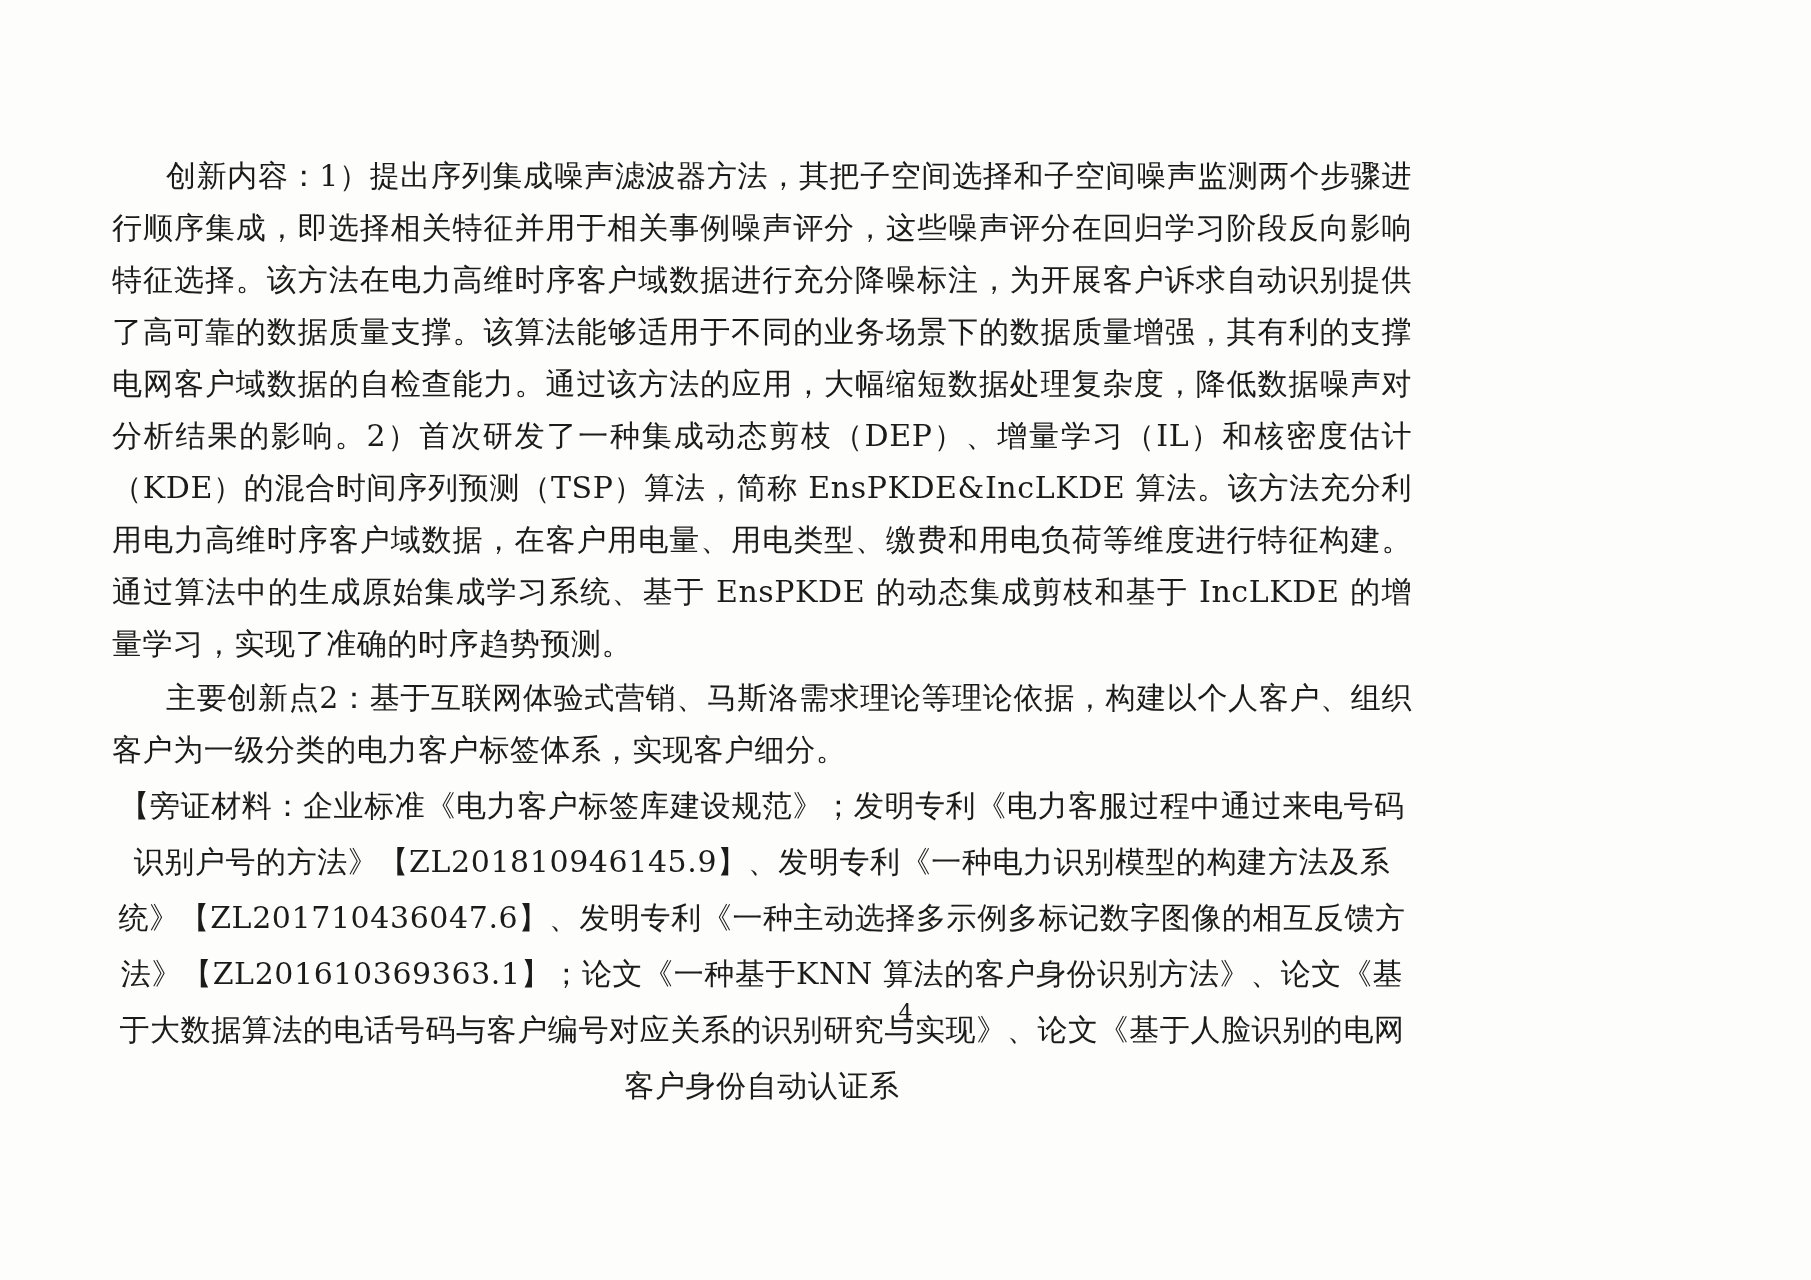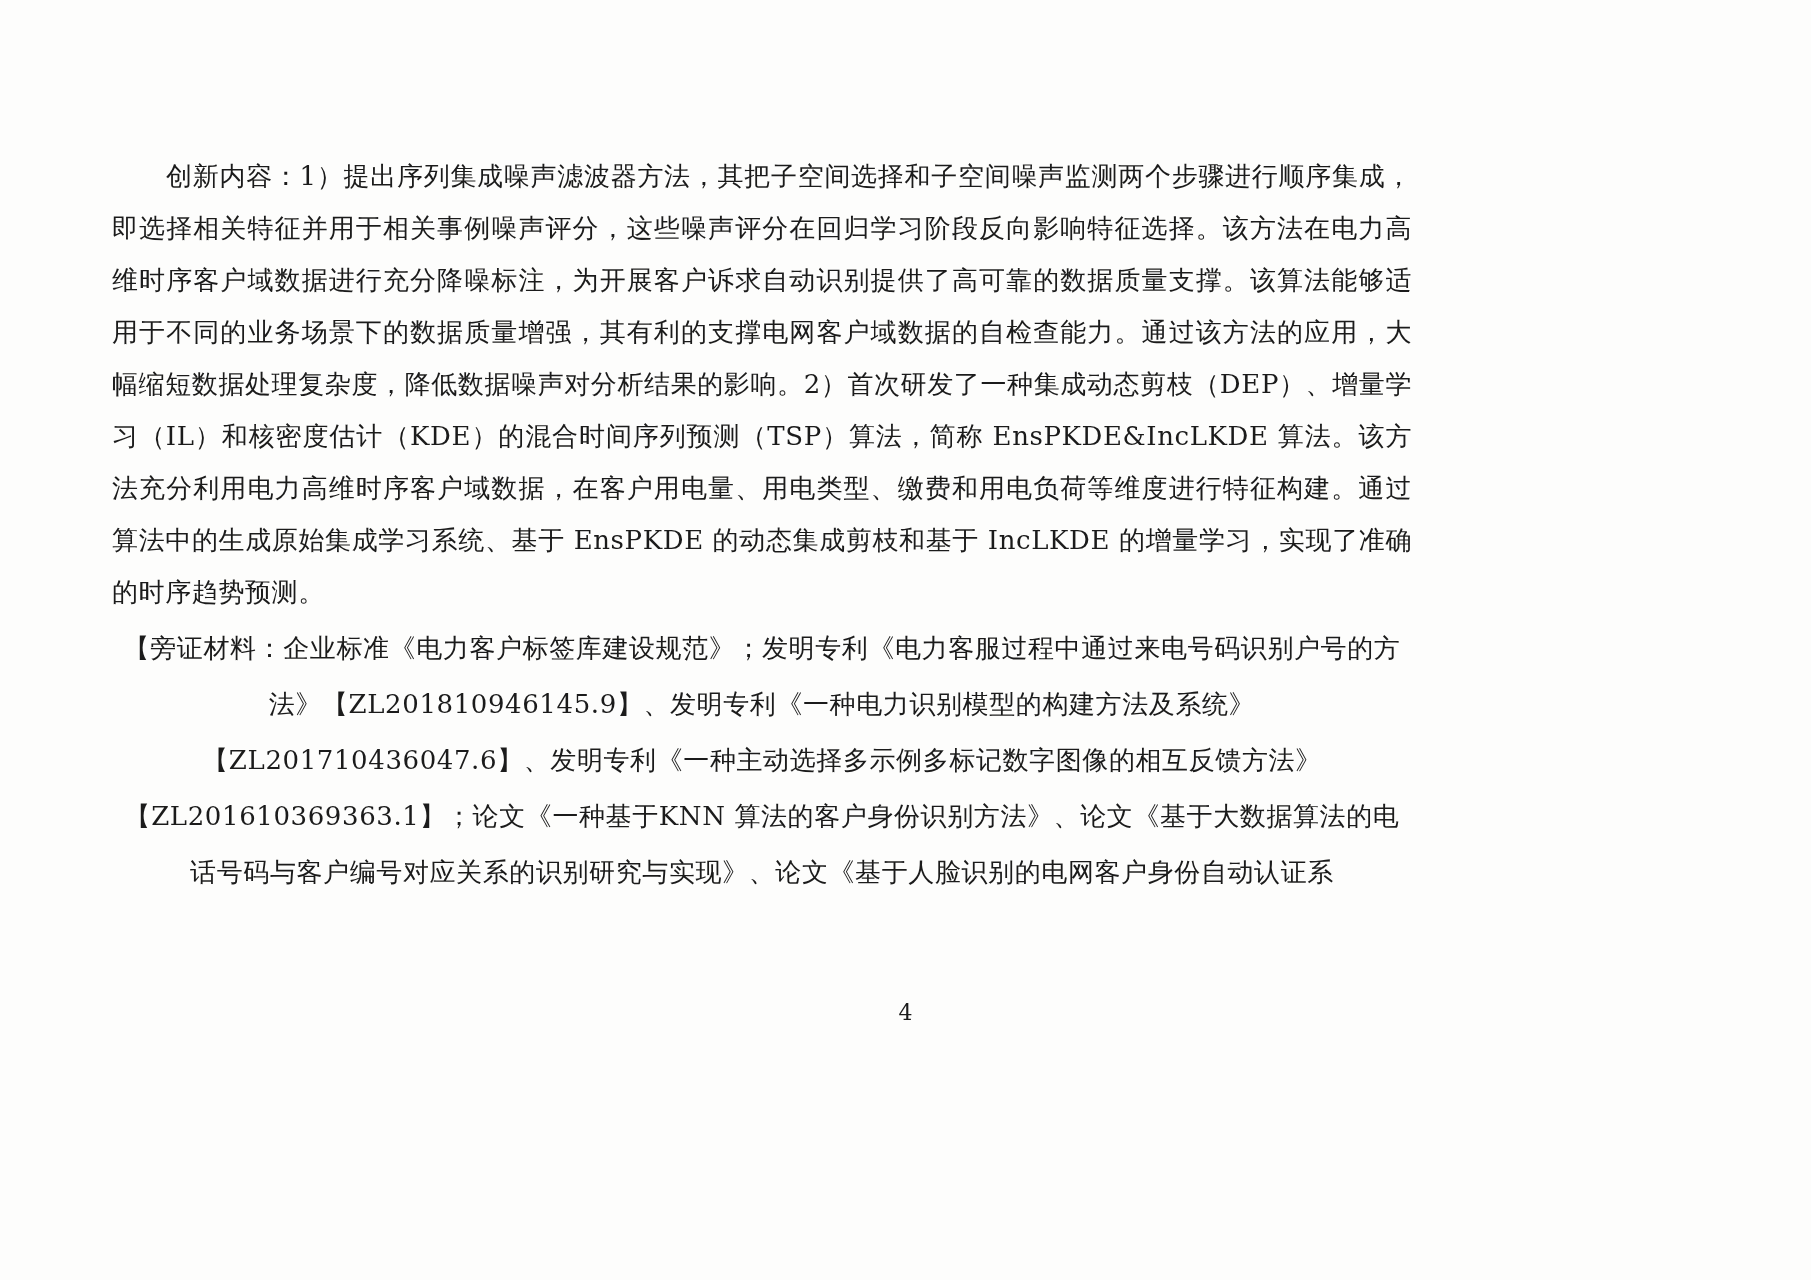--- a/index.html
+++ b/index.html
@@ -17,21 +17,21 @@
     color: #1b1b1b;
   }
   .content {
     position: absolute;
     left: 112px;
     top: 150px;
     width: 1300px;
   }
   p.para {
     margin: 0 0 2px 0;
-    font-size: 26px;
+    font-size: 30px;
     line-height: 52px;
     text-align: justify;
     text-justify: inter-ideograph;
     letter-spacing: 0.6px;
     text-indent: 0;
   }
   p.indent {
     text-indent: 54px;
   }
   p.loose {
@@ -48,16 +48,17 @@
     font-family: "DejaVu Serif", "Liberation Serif", serif;
     color: #1b1b1b;
   }
 </style>
 </head>
 <body>
 
 <div class="page">
   <div class="content">
     <p class="para indent">创新内容：1）提出序列集成噪声滤波器方法，其把子空间选择和子空间噪声监测两个步骤进行顺序集成，即选择相关特征并用于相关事例噪声评分，这些噪声评分在回归学习阶段反向影响特征选择。该方法在电力高维时序客户域数据进行充分降噪标注，为开展客户诉求自动识别提供了高可靠的数据质量支撑。该算法能够适用于不同的业务场景下的数据质量增强，其有利的支撑电网客户域数据的自检查能力。通过该方法的应用，大幅缩短数据处理复杂度，降低数据噪声对分析结果的影响。2）首次研发了一种集成动态剪枝（DEP）、增量学习（IL）和核密度估计（KDE）的混合时间序列预测（TSP）算法，简称 EnsPKDE&amp;IncLKDE 算法。该方法充分利用电力高维时序客户域数据，在客户用电量、用电类型、缴费和用电负荷等维度进行特征构建。通过算法中的生成原始集成学习系统、基于 EnsPKDE 的动态集成剪枝和基于 IncLKDE 的增量学习，实现了准确的时序趋势预测。</p>
+    <p class="para indent">主要创新点2：基于互联网体验式营销、马斯洛需求理论等理论依据，构建以个人客户、组织客户为一级分类的电力客户标签体系，实现客户细分。</p>
     <p class="para loose">【旁证材料：企业标准《电力客户标签库建设规范》；发明专利《电力客服过程中通过来电号码识别户号的方法》【ZL201810946145.9】、发明专利《一种电力识别模型的构建方法及系统》【ZL201710436047.6】、发明专利《一种主动选择多示例多标记数字图像的相互反馈方法》【ZL201610369363.1】；论文《一种基于KNN 算法的客户身份识别方法》、论文《基于大数据算法的电话号码与客户编号对应关系的识别研究与实现》、论文《基于人脸识别的电网客户身份自动认证系</p>
   </div>
   <div class="pagenum">4</div>
 </div>
 
 </body></html>

